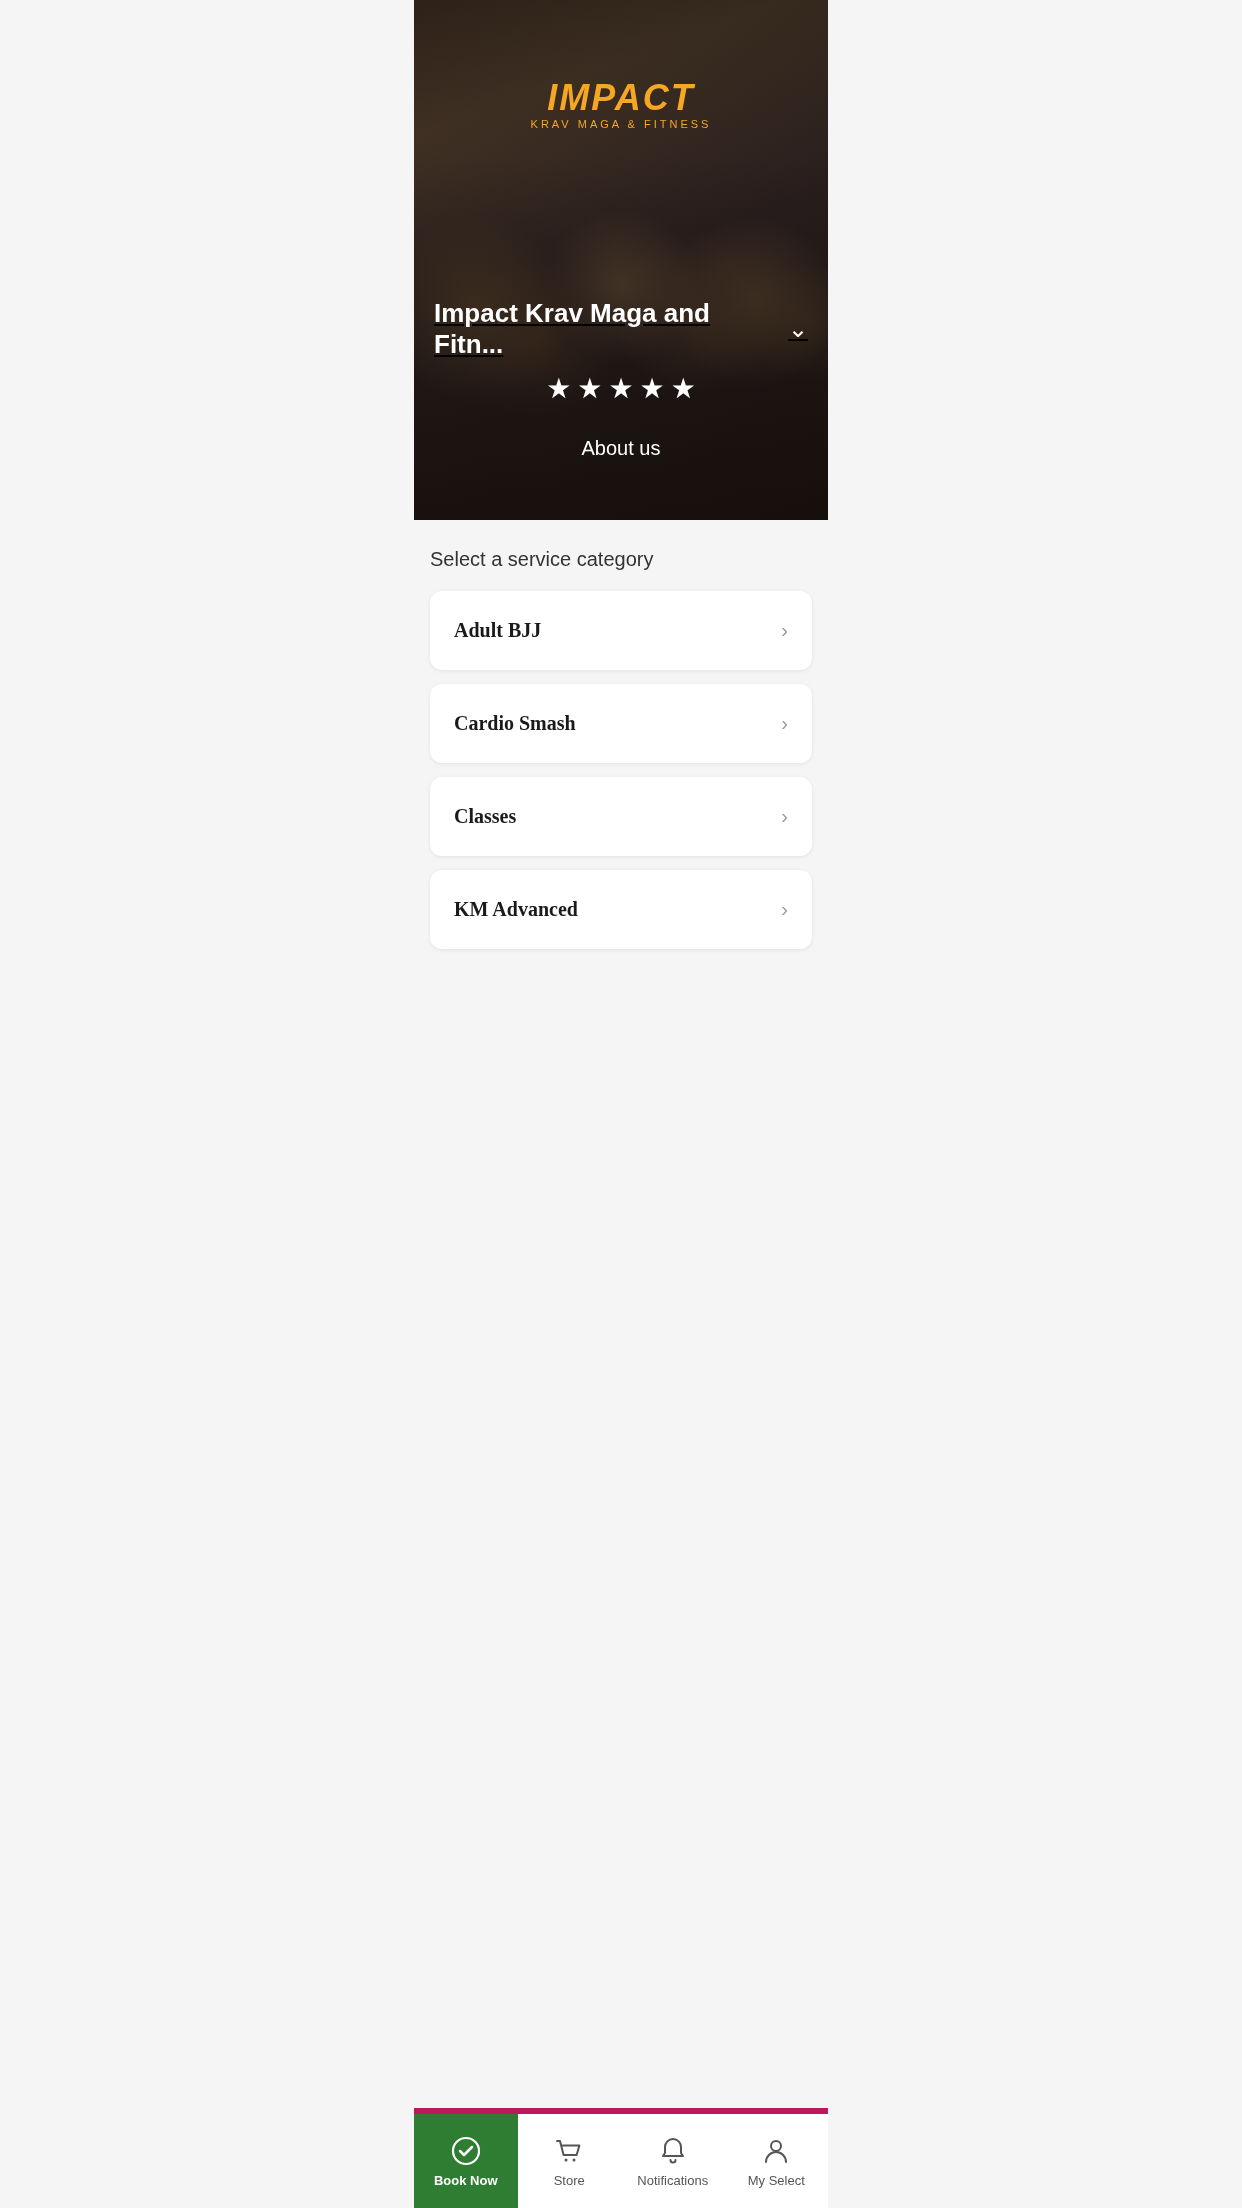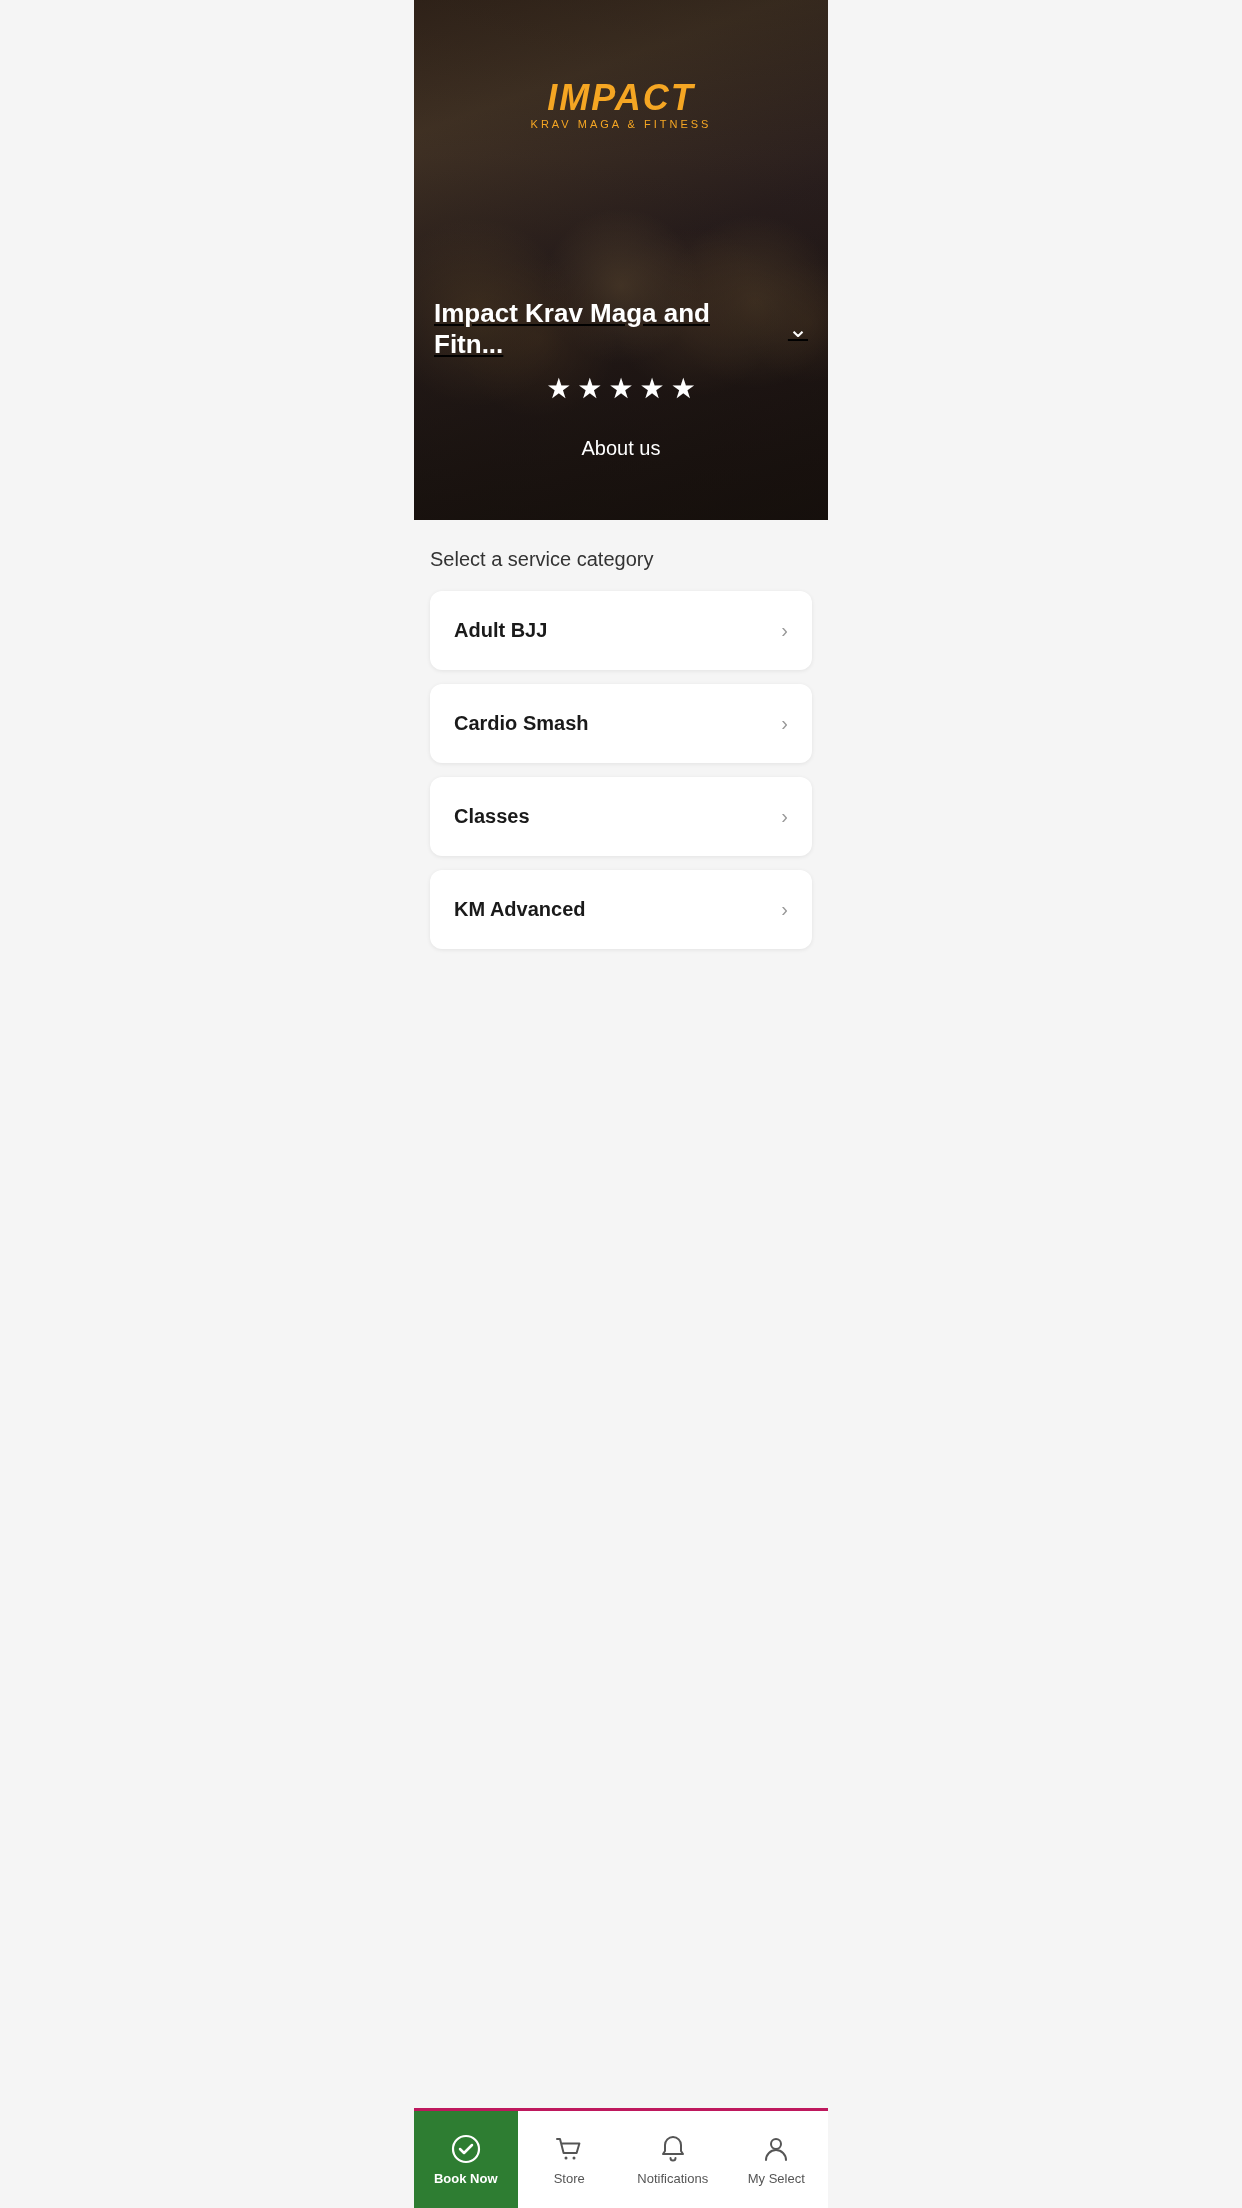--- a/index.html
+++ b/index.html
@@ -148,40 +148,41 @@
       align-items: center;
       justify-content: space-between;
       box-shadow: 0 1px 4px rgba(0,0,0,0.08);
       cursor: pointer;
     }
 
     .service-name {
       font-size: 20px;
       font-weight: 600;
       color: #1a1a1a;
+      font-family: Liberation Serif, serif;
     }
 
     .chevron-right {
       font-size: 20px;
       color: #999;
       font-weight: 300;
     }
 
     
     .bottom-nav {
       position: fixed;
       bottom: 0;
       left: 50%;
       transform: translateX(-50%);
       width: 414px;
       max-width: 100%;
       height: 100px;
       display: flex;
       background: #ffffff;
-      border-top: 3px solid #be185d;
+      border-top: 6px solid #be185d;
       z-index: 100;
     }
 
     .nav-item {
       flex: 1;
       display: flex;
       flex-direction: column;
       align-items: center;
       justify-content: center;
       gap: 6px;

